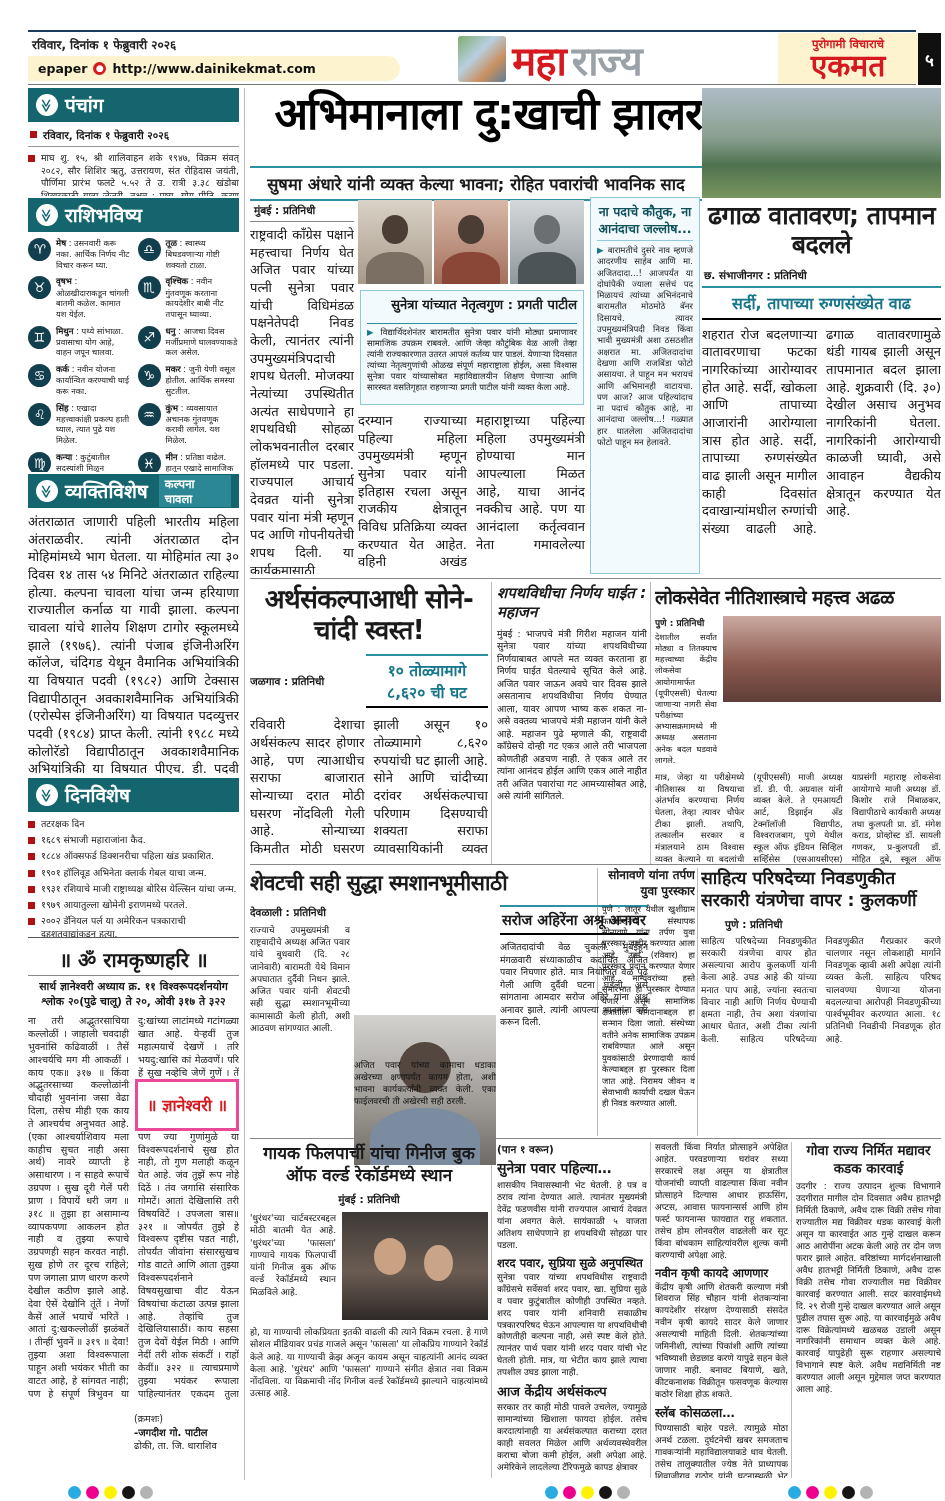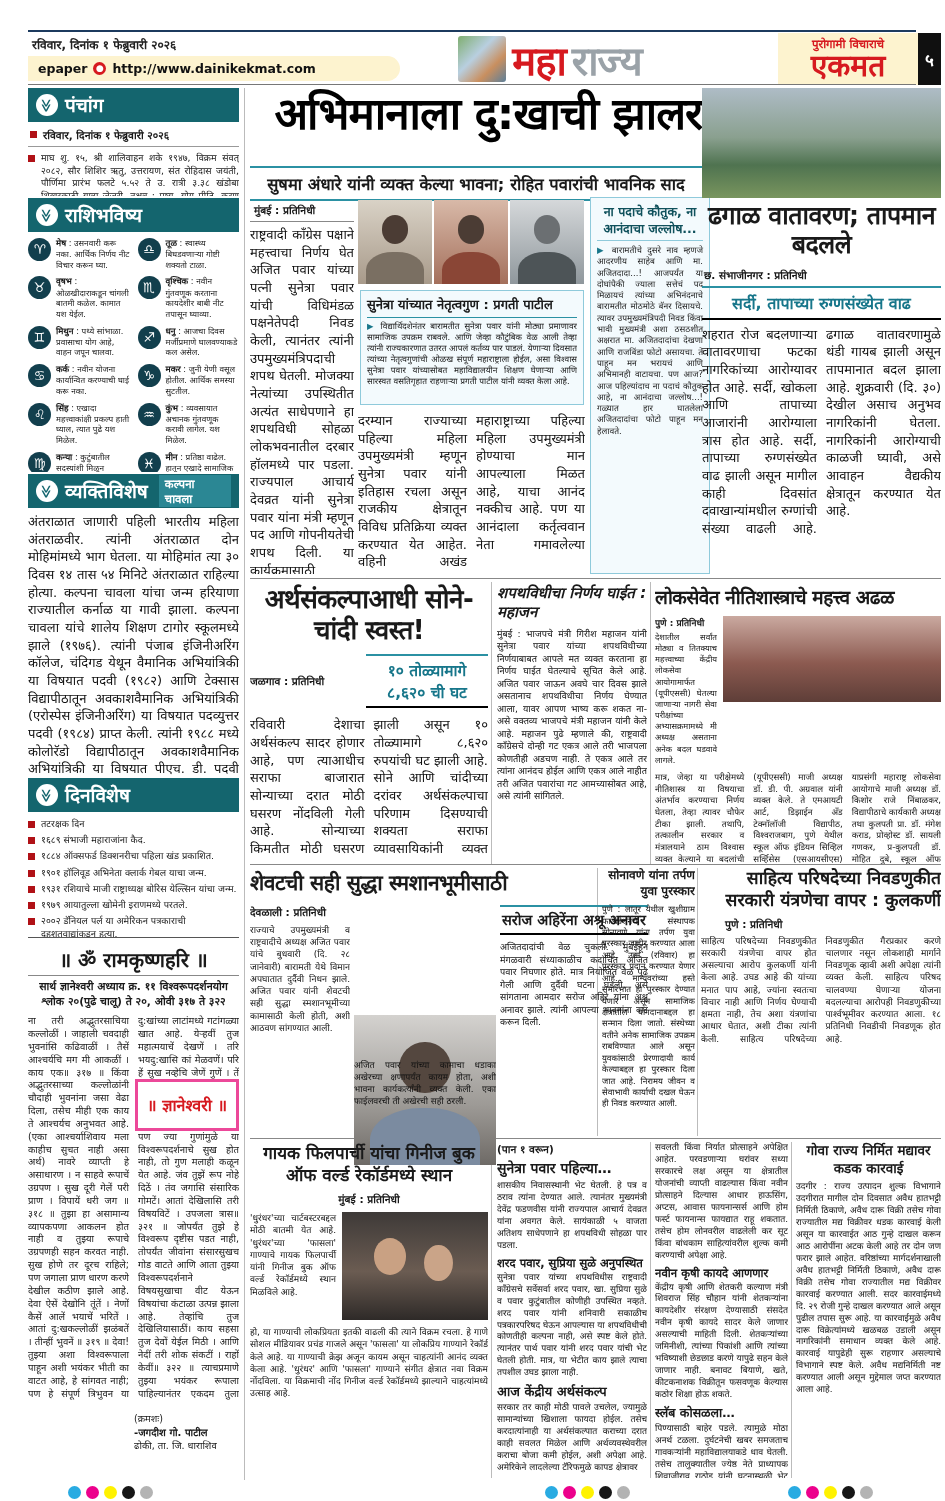--- a/index.html
+++ b/index.html
@@ -241,27 +241,27 @@
         <div class="sil-h"></div>
         <div class="sil-b" style="background:#8a4636;"></div>
       </div>
     <div class="photo" style="width:74px;height:84px;background:linear-gradient(180deg,#d5d8da,#8f979c);">
         <div class="sil-h" style="background:#6b6f72;"></div>
         <div class="sil-b" style="background:#4d5457;"></div>
       </div>
   </div>
 
   <div class="abs box-blue" style="left:360px;top:290px;width:224px;height:115px;padding:4px 6px;">
-    <div style="font-size:13px;font-weight:bold;text-align:left;border-bottom:1px solid #2b91a3;padding-bottom:4px;">सुनेत्रा यांच्यात नेतृत्वगुण : प्रगती पाटील</div>
+    <div style="font-size:13px;font-weight:bold;text-align:right;border-bottom:1px solid #2b91a3;padding-bottom:10px;">सुनेत्रा यांच्यात नेतृत्वगुण : प्रगती पाटील</div>
     <div style="font-size:8.4px;line-height:1.3;text-align:justify;margin-top:3px;overflow:hidden;height:84px;"><span style="color:#17768a;">▶</span> <span>विद्यार्थिदशेनंतर बारामतीत सुनेत्रा पवार यांनी मोठ्या प्रमाणावर सामाजिक उपक्रम राबवले. आणि जेव्हा कौटुंबिक वेळ आली तेव्हा त्यांनी राज्यकारणात उतरत आपलं कर्तव्य पार पाडलं. येणाऱ्या दिवसात त्यांच्या नेतृत्वगुणांची ओळख संपूर्ण महाराष्ट्राला होईल, असा विश्वास सुनेत्रा पवार यांच्यासोबत महाविद्यालयीन शिक्षण घेणाऱ्या आणि सारस्वत वसतिगृहात राहणाऱ्या प्रगती पाटील यांनी व्यक्त केला आहे.</span></div>
   </div>
 
   <div class="abs btxt cols2" style="left:358px;top:412px;width:227px;height:162px;overflow:hidden;">दरम्यान राज्याच्या पहिल्या महिला उपमुख्यमंत्री म्हणून सुनेत्रा पवार यांनी इतिहास रचला असून राजकीय क्षेत्रातून विविध प्रतिक्रिया व्यक्त करण्यात येत आहेत. वहिनी अखंड महाराष्ट्राच्या पहिल्या महिला उपमुख्यमंत्री होण्याचा मान आपल्याला मिळत आहे, याचा आनंद नक्कीच आहे. पण या आनंदाला कर्तृत्ववान नेता गमावलेल्या दु:खाची झालर आहे. वहिनी, खरंतर तुमचा...</div>
 
-  <div class="abs box-blue" style="left:590px;top:197px;width:120px;height:377px;padding:5px 6px;overflow:hidden;">
+  <div class="abs box-blue" style="left:590px;top:197px;width:110px;height:377px;padding:5px 6px;overflow:hidden;">
     <div style="font-size:12.5px;font-weight:bold;color:#10515c;text-align:center;border-bottom:1px solid #8fcadb;padding-bottom:3px;">ना पदाचे कौतुक, ना आनंदाचा जल्लोष...</div>
     <div style="font-size:8.5px;line-height:1.33;text-align:justify;margin-top:4px;"><span style="color:#17768a;">▶</span> <span>बारामतीचे दुसरे नाव म्हणजे आदरणीय साहेब आणि मा. अजितदादा...! आजपर्यंत या दोघांपैकी ज्याला सत्तेचं पद मिळायचं त्यांच्या अभिनंदनाचे बारामतीत मोठमोठे बॅनर दिसायचे. त्यावर उपमुख्यमंत्रिपदी निवड किंवा भावी मुख्यमंत्री अशा ठसठशीत अक्षरात मा. अजितदादांचा देखणा आणि राजबिंडा फोटो असायचा. ते पाहून मन भरायचं आणि अभिमानही वाटायचा. पण आज? आज पहिल्यांदाच ना पदाचं कौतुक आहे, ना आनंदाचा जल्लोष...! गळ्यात हार घातलेला अजितदादांचा फोटो पाहून मन हेलावते.</span></div>
   </div>
 
   <div class="abs photo" style="left:702px;top:88px;width:239px;height:110px;background:linear-gradient(180deg,#aebcc6 0%,#8aa08f 45%,#4f7350 70%,#79955e 100%);"></div>
   <div class="abs" style="left:702px;top:202px;width:239px;height:372px;overflow:hidden;">
     <div style="font-size:25px;font-weight:bold;text-align:center;line-height:1.15;letter-spacing:-0.5px;">ढगाळ वातावरण; तापमान बदलले</div>
     <div class="byline" style="margin:8px 0 4px 2px;">छ. संभाजीनगर : प्रतिनिधी</div>
     <div class="rule-teal hl-teal" style="font-size:16px;padding:4px 0;margin-bottom:6px;">सर्दी, तापाच्या रुग्णसंख्येत वाढ</div>
     <div class="btxt cols2" style="height:230px;">शहरात रोज बदलणाऱ्या वातावरणाचा फटका नागरिकांच्या आरोग्यावर होत आहे. सर्दी, खोकला आणि तापाच्या आजारांनी आरोग्याला त्रास होत आहे. सर्दी, तापाच्या रुग्णसंख्येत वाढ झाली असून मागील काही दिवसांत दवाखान्यांमधील रुग्णांची संख्या वाढली आहे. ढगाळ वातावरणामुळे थंडी गायब झाली असून तापमानात बदल झाला आहे. शुक्रवारी (दि. ३०) देखील असाच अनुभव नागरिकांनी घेतला. नागरिकांनी आरोग्याची काळजी घ्यावी, असे आवाहन वैद्यकीय क्षेत्रातून करण्यात येत आहे.</div>
@@ -318,21 +318,21 @@
     <div class="rule-teal" style="font-size:14.5px;font-weight:bold;text-align:center;padding:4px 0;line-height:1.25;">सरोज अहिरेंना अश्रू अनावर</div>
     <div class="btxt" style="margin-top:6px;font-size:9.2px;">अजितदादांची वेळ चुकली. मुंबईहून मंगळवारी संध्याकाळीच कदाचित अजित पवार निघणार होते. मात्र नियोजित वेळ पुढे गेली आणि दुर्दैवी घटना घडली, असे सांगताना आमदार सरोज अहिरे यांना अश्रू अनावर झाले. त्यांनी आपल्या भावनांना वाट करून दिली.</div>
   </div>
 
   <div class="abs" style="left:602px;top:868px;width:93px;height:268px;overflow:hidden;">
     <div style="font-size:12px;font-weight:bold;text-align:right;line-height:1.3;">सोनावणे यांना तर्पण युवा पुरस्कार</div>
     <div class="btxt" style="margin-top:5px;font-size:8.4px;">पुणे : लातूर येथील खुशीग्राम फाऊंडेशनचे संस्थापक सोनावणे यांना तर्पण युवा पुरस्कार जाहीर करण्यात आला आहे. उद्या (रविवार) हा पुरस्कार प्रदान करण्यात येणार आहे. मान्यवरांच्या हस्ते समारंभात हा पुरस्कार देण्यात येणार असून सामाजिक क्षेत्रातील योगदानाबद्दल हा सन्मान दिला जातो. संस्थेच्या वतीने अनेक सामाजिक उपक्रम राबविण्यात आले असून युवकांसाठी प्रेरणादायी कार्य केल्याबद्दल हा पुरस्कार दिला जात आहे. निरामय जीवन व सेवाभावी कार्याची दखल घेऊन ही निवड करण्यात आली.</div>
   </div>
 
   <div class="abs" style="left:701px;top:868px;width:240px;height:268px;overflow:hidden;">
-    <div style="font-size:17.5px;font-weight:bold;text-align:right;line-height:1.25;">साहित्य परिषदेच्या निवडणुकीत सरकारी यंत्रणेचा वापर : कुलकर्णी</div>
+    <div style="font-size:17.5px;font-weight:bold;text-align:left;line-height:1.25;">साहित्य परिषदेच्या निवडणुकीत सरकारी यंत्रणेचा वापर : कुलकर्णी</div>
     <div class="byline" style="margin:5px 0 4px 24px;">पुणे : प्रतिनिधी</div>
     <div class="btxt cols2" style="font-size:9px;height:158px;">साहित्य परिषदेच्या निवडणुकीत सरकारी यंत्रणेचा वापर होत असल्याचा आरोप कुलकर्णी यांनी केला आहे. उघड आहे की यांच्या मनात पाप आहे, ज्यांना स्वतःचा विचार नाही आणि निर्णय घेण्याची क्षमता नाही, तेच अशा यंत्रणांचा आधार घेतात, अशी टीका त्यांनी केली. साहित्य परिषदेच्या निवडणुकीत गैरप्रकार करणे चालणार नसून लोकशाही मार्गाने निवडणूक व्हावी अशी अपेक्षा त्यांनी व्यक्त केली. साहित्य परिषद चालवण्या घेणाऱ्या योजना बदलल्याचा आरोपही निवडणुकीच्या पार्श्वभूमीवर करण्यात आला. १८ प्रतिनिधी निवडीची निवडणूक होत आहे.</div>
   </div>
 
   <div class="abs" style="left:250px;top:1142px;width:238px;height:336px;overflow:hidden;">
     <div style="font-size:17px;font-weight:bold;text-align:center;line-height:1.3;">गायक फिलपार्ची यांचा गिनीज बुक ऑफ वर्ल्ड रेकॉर्डमध्ये स्थान</div>
     <div class="byline" style="text-align:center;margin:6px 0;">मुंबई : प्रतिनिधी</div>
     <div style="display:flex;gap:6px;">
       <div class="btxt" style="width:86px;flex:0 0 86px;font-size:9px;">'धुरंधर'च्या चार्टबस्टरबद्दल मोठी बातमी येत आहे. 'धुरंधर'च्या 'फासला' गाण्याचे गायक फिलपार्ची यांनी गिनीज बुक ऑफ वर्ल्ड रेकॉर्डमध्ये स्थान मिळविले आहे.</div>
       <div class="photo" style="flex:1;height:108px;background:linear-gradient(180deg,#3e3a38 0%,#6b5c52 55%,#2e2a28 100%);">

